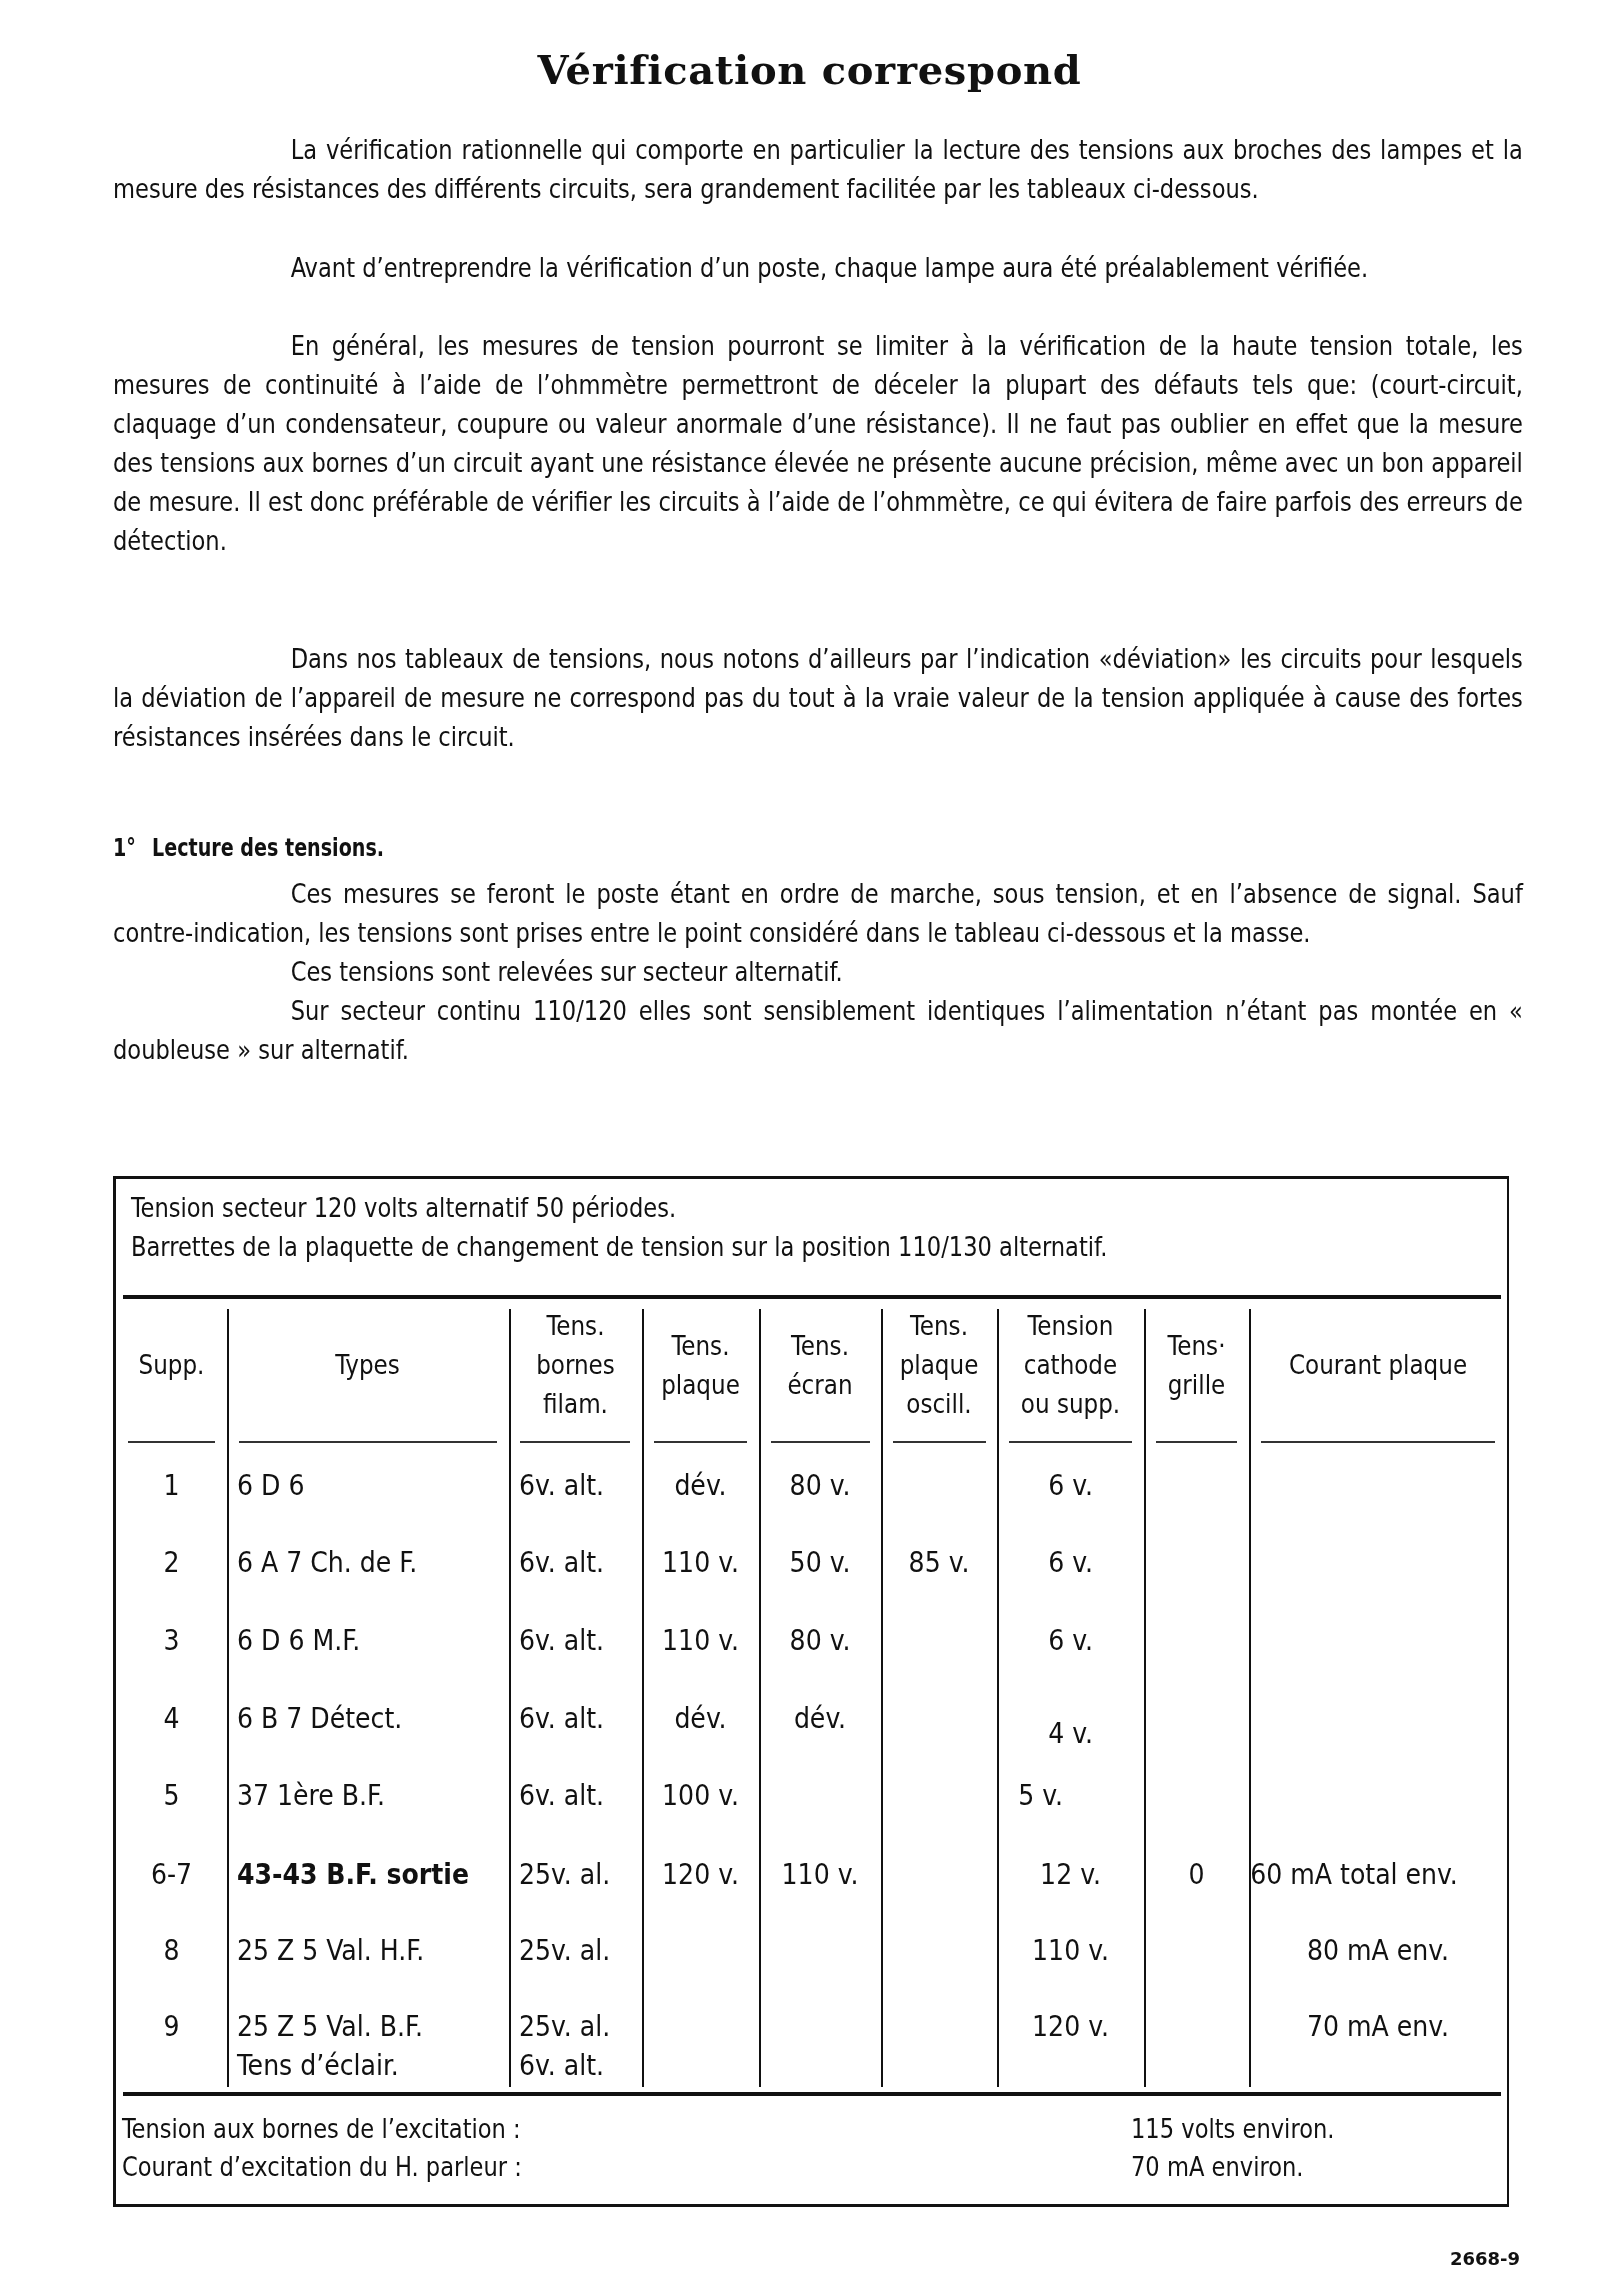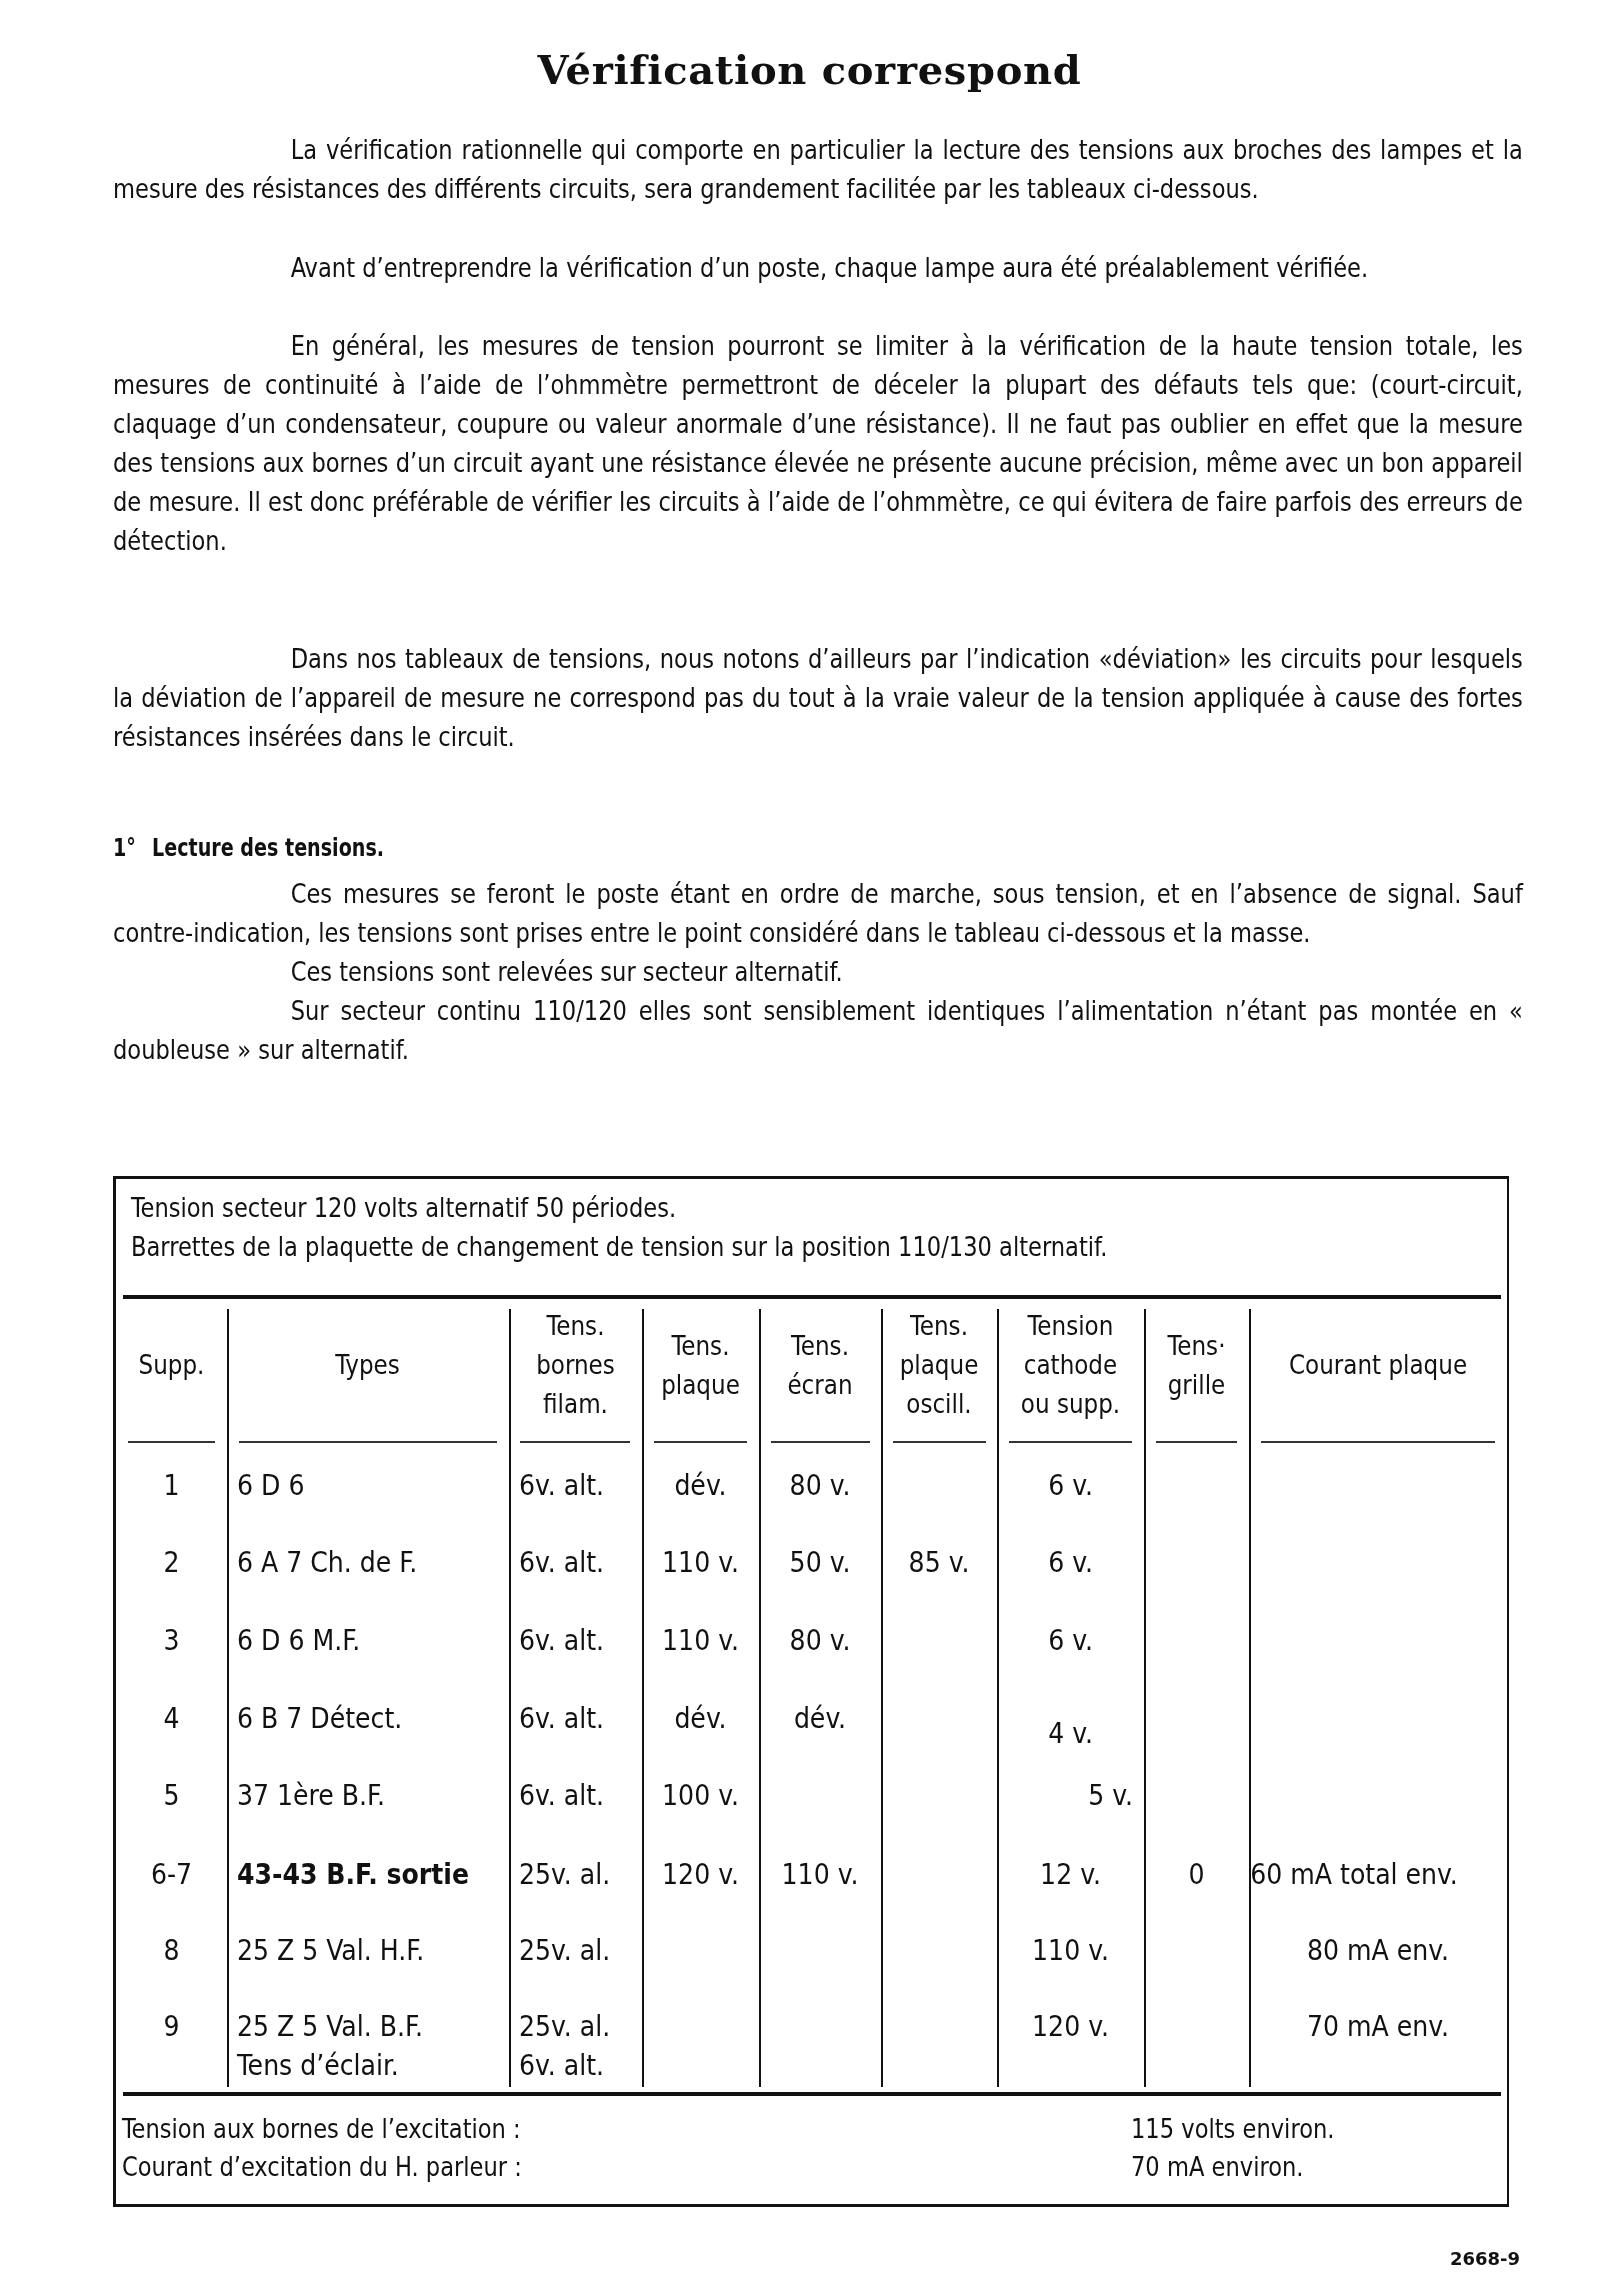--- a/index.html
+++ b/index.html
@@ -150,21 +150,21 @@
       <div class="cell" style="top: 523px; left: 0px; width: 111px; text-align: center;">4</div>
       <div class="cell" style="top: 523px; left: 121px;">6 B 7 Détect.</div>
       <div class="cell" style="top: 523px; left: 403px;">6v. alt.</div>
       <div class="cell" style="top: 523px; left: 526px; width: 117px; text-align: center;">dév.</div>
       <div class="cell" style="top: 523px; left: 643px; width: 122px; text-align: center;">dév.</div>
       <div class="cell" style="top: 523px; left: 881px; width: 147px; text-align: center; margin-top: 15px;">4 v.</div>
       <div class="cell" style="top: 600px; left: 0px; width: 111px; text-align: center;">5</div>
       <div class="cell" style="top: 600px; left: 121px;">37 1ère B.F.</div>
       <div class="cell" style="top: 600px; left: 403px;">6v. alt.</div>
       <div class="cell" style="top: 600px; left: 526px; width: 117px; text-align: center;">100 v.</div>
-      <div class="cell" style="top: 600px; left: 921px; width: 147px; text-align: center;">5 v.</div>
+      <div class="cell" style="top: 600px; left: 851px; width: 147px; text-align: center;">5 v.</div>
       <div class="cell" style="top: 679px; left: 0px; width: 111px; text-align: center;">6-7</div>
       <div class="cell" style="top: 679px; left: 121px; font-weight: bold;">43-43 B.F. sortie</div>
       <div class="cell" style="top: 679px; left: 403px;">25v. al.</div>
       <div class="cell" style="top: 679px; left: 526px; width: 117px; text-align: center;">120 v.</div>
       <div class="cell" style="top: 679px; left: 643px; width: 122px; text-align: center;">110 v.</div>
       <div class="cell" style="top: 679px; left: 881px; width: 147px; text-align: center;">12 v.</div>
       <div class="cell" style="top: 679px; left: 1028px; width: 105px; text-align: center;">0</div>
       <div class="cell" style="top: 679px; left: 1133px; width: 210px; text-align: center;">60 mA total env.</div>
       <div class="cell" style="top: 755px; left: 0px; width: 111px; text-align: center;">8</div>
       <div class="cell" style="top: 755px; left: 121px;">25 Z 5 Val. H.F.</div>

